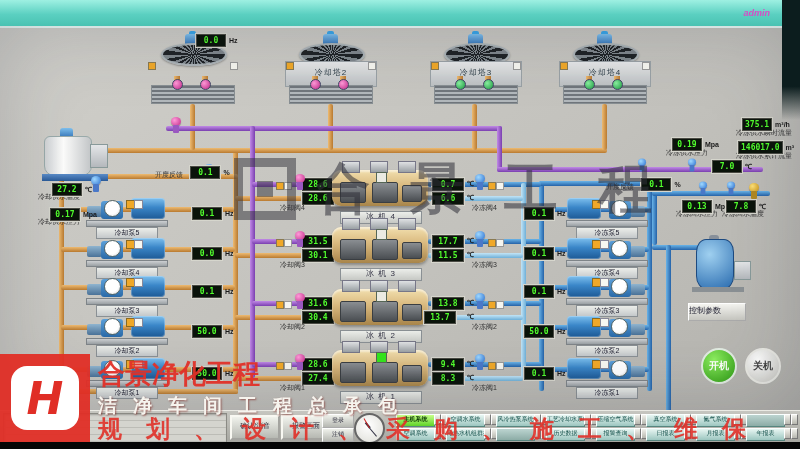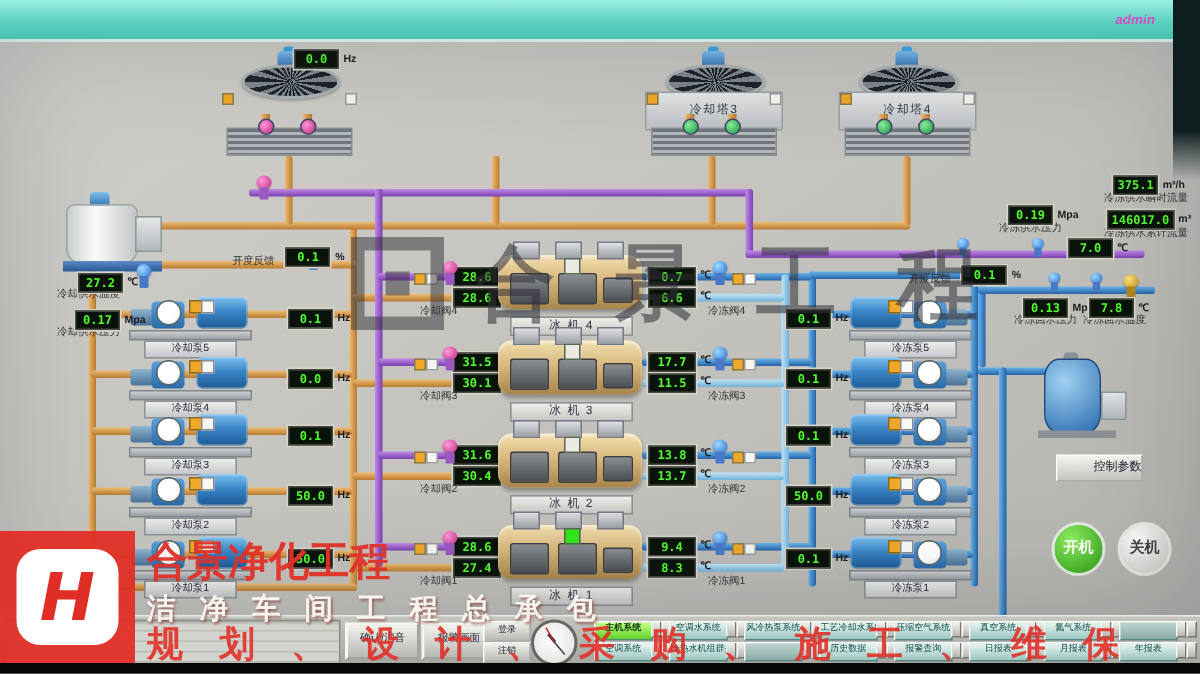--- a/index.html
+++ b/index.html
@@ -97,23 +97,23 @@
   .tankL .tm{position:absolute;left:16px;top:0;width:13px;height:11px;border-radius:3px;background:linear-gradient(#7ec0ee,#2a6ab0)}
   .tankL .tpn{position:absolute;left:46px;top:16px;width:16px;height:22px;background:linear-gradient(#e4e6e8,#b4b8bc);border:1px solid #899}
   .tankL .tbase{position:absolute;left:-2px;top:46px;width:66px;height:7px;background:linear-gradient(#5a8cc8,#2a5a98)}
   .tankR{position:absolute;left:696px;top:235px;width:56px;height:58px;z-index:5}
   .tankR .tb{position:absolute;left:0;top:4px;width:36px;height:48px;border-radius:10px/13px;
     background:radial-gradient(circle at 35% 30%,#9fd0f0,#2a6cb0);border:1px solid #1d4a80}
   .tankR .tc{position:absolute;left:13px;top:0;width:10px;height:6px;border-radius:3px;background:#88909a}
   .tankR .tpn{position:absolute;left:38px;top:26px;width:15px;height:17px;background:linear-gradient(#e4e6e8,#b4b8bc);border:1px solid #899}
   .tankR .tbase{position:absolute;left:-4px;top:52px;width:52px;height:5px;background:#8a9094}
   
-  .btn-ctrl{position:absolute;left:704px;top:303px;width:56px;height:16px;z-index:7;
+  .btn-ctrl{position:absolute;left:688px;top:303px;width:56px;height:16px;z-index:7;
     background:linear-gradient(#f4f4f0,#c6c6c0);border:1px outset #fff;font-size:8px;line-height:14px;
-    text-align:right;color:#223;cursor:pointer}
+    text-align:left;color:#223;cursor:pointer}
   .btn-round{position:absolute;width:32px;height:32px;border-radius:50%;z-index:7;text-align:center;
     font:bold 10px/32px "Liberation Sans",sans-serif;cursor:pointer}
   .btn-start{left:701px;top:348px;color:#fff;border:2px solid #e2ece2;
     background:radial-gradient(circle at 35% 30%,#8ef060,#2c9a12)}
   .btn-stop{left:745px;top:348px;color:#444;border:2px solid #eaeae4;
     background:radial-gradient(circle at 35% 30%,#ffffff,#c9c9c2)}
   
   .bbar{position:absolute;left:0;top:410px;width:800px;height:32px;z-index:8;
     background:linear-gradient(#c6c6c0,#a6a6a0);border-top:1px solid #eaeae4}
   .alarm{position:absolute;left:3px;top:2px;width:222px;height:27px;background:#d4d4ce;border:1px solid #8a8a84;box-shadow:inset 1px 1px 2px rgba(0,0,0,.25)}
@@ -256,20 +256,35 @@
       <i class="tp" style="left:58px"></i>
     <i class="t-grille"></i>
     <i class="tv" style="left:28px"></i>
       <i class="tv" style="left:56px"></i>
     <i class="sq" style="left:4px;top:28px"></i>
       <i class="sq w1" style="left:86px;top:28px"></i>
   </div>
   <div class="hz" style="left:196px;top:31px">
     <span class="badge">0.0</span><span class="u">Hz</span>
   </div>
+  <div class="tower" style="left:282px;top:34px">
+    <i class="t-mcap"></i>
+      <i class="t-motor"></i>
+    <i class="t-fan"></i>
+    <div class="t-body">
+        <span class="t-label">冷却塔2</span>
+      </div>
+    <i class="tp" style="left:30px"></i>
+      <i class="tp" style="left:58px"></i>
+    <i class="t-grille"></i>
+    <i class="tv" style="left:28px"></i>
+      <i class="tv" style="left:56px"></i>
+    <i class="sq" style="left:4px;top:28px"></i>
+      <i class="sq w1" style="left:86px;top:28px"></i>
+  </div>
   <div class="tower" style="left:427px;top:34px">
     <i class="t-mcap"></i>
       <i class="t-motor"></i>
     <i class="t-fan"></i>
     <div class="t-body">
         <span class="t-label">冷却塔3</span>
       </div>
     <i class="tp" style="left:30px"></i>
       <i class="tp" style="left:58px"></i>
     <i class="t-grille"></i>
@@ -540,21 +555,21 @@
       <i class="cb t1"></i>
         <i class="cb t2"></i>
         <i class="cb t3"></i>
       <i class="cc c1"></i>
         <i class="cc c2"></i>
         <i class="cc c3"></i>
         <i class="cind"></i>
     </div>
     <span class="badge bb" style="left:156px;top:8px">13.8</span>
       <span class="u" style="position:absolute;left:188px;top:9px">℃</span>
-    <span class="badge bb" style="left:156px;top:22px">13.7</span>
+    <span class="badge bb" style="left:148px;top:22px">13.7</span>
       <span class="u" style="position:absolute;left:188px;top:23px">℃</span>
     <div class="valve" style="left:198px;top:4px">
         <i class="vh"></i>
         <i class="vb"></i>
       </div>
     <i class="sq" style="left:212px;top:12px"></i>
       <i class="sq w1" style="left:220px;top:12px"></i>
     <span class="cap" style="left:196px;top:33px">冷冻阀2</span>
     <span class="plate" style="left:64px;top:41px">冰 机 2</span>
   </div>

